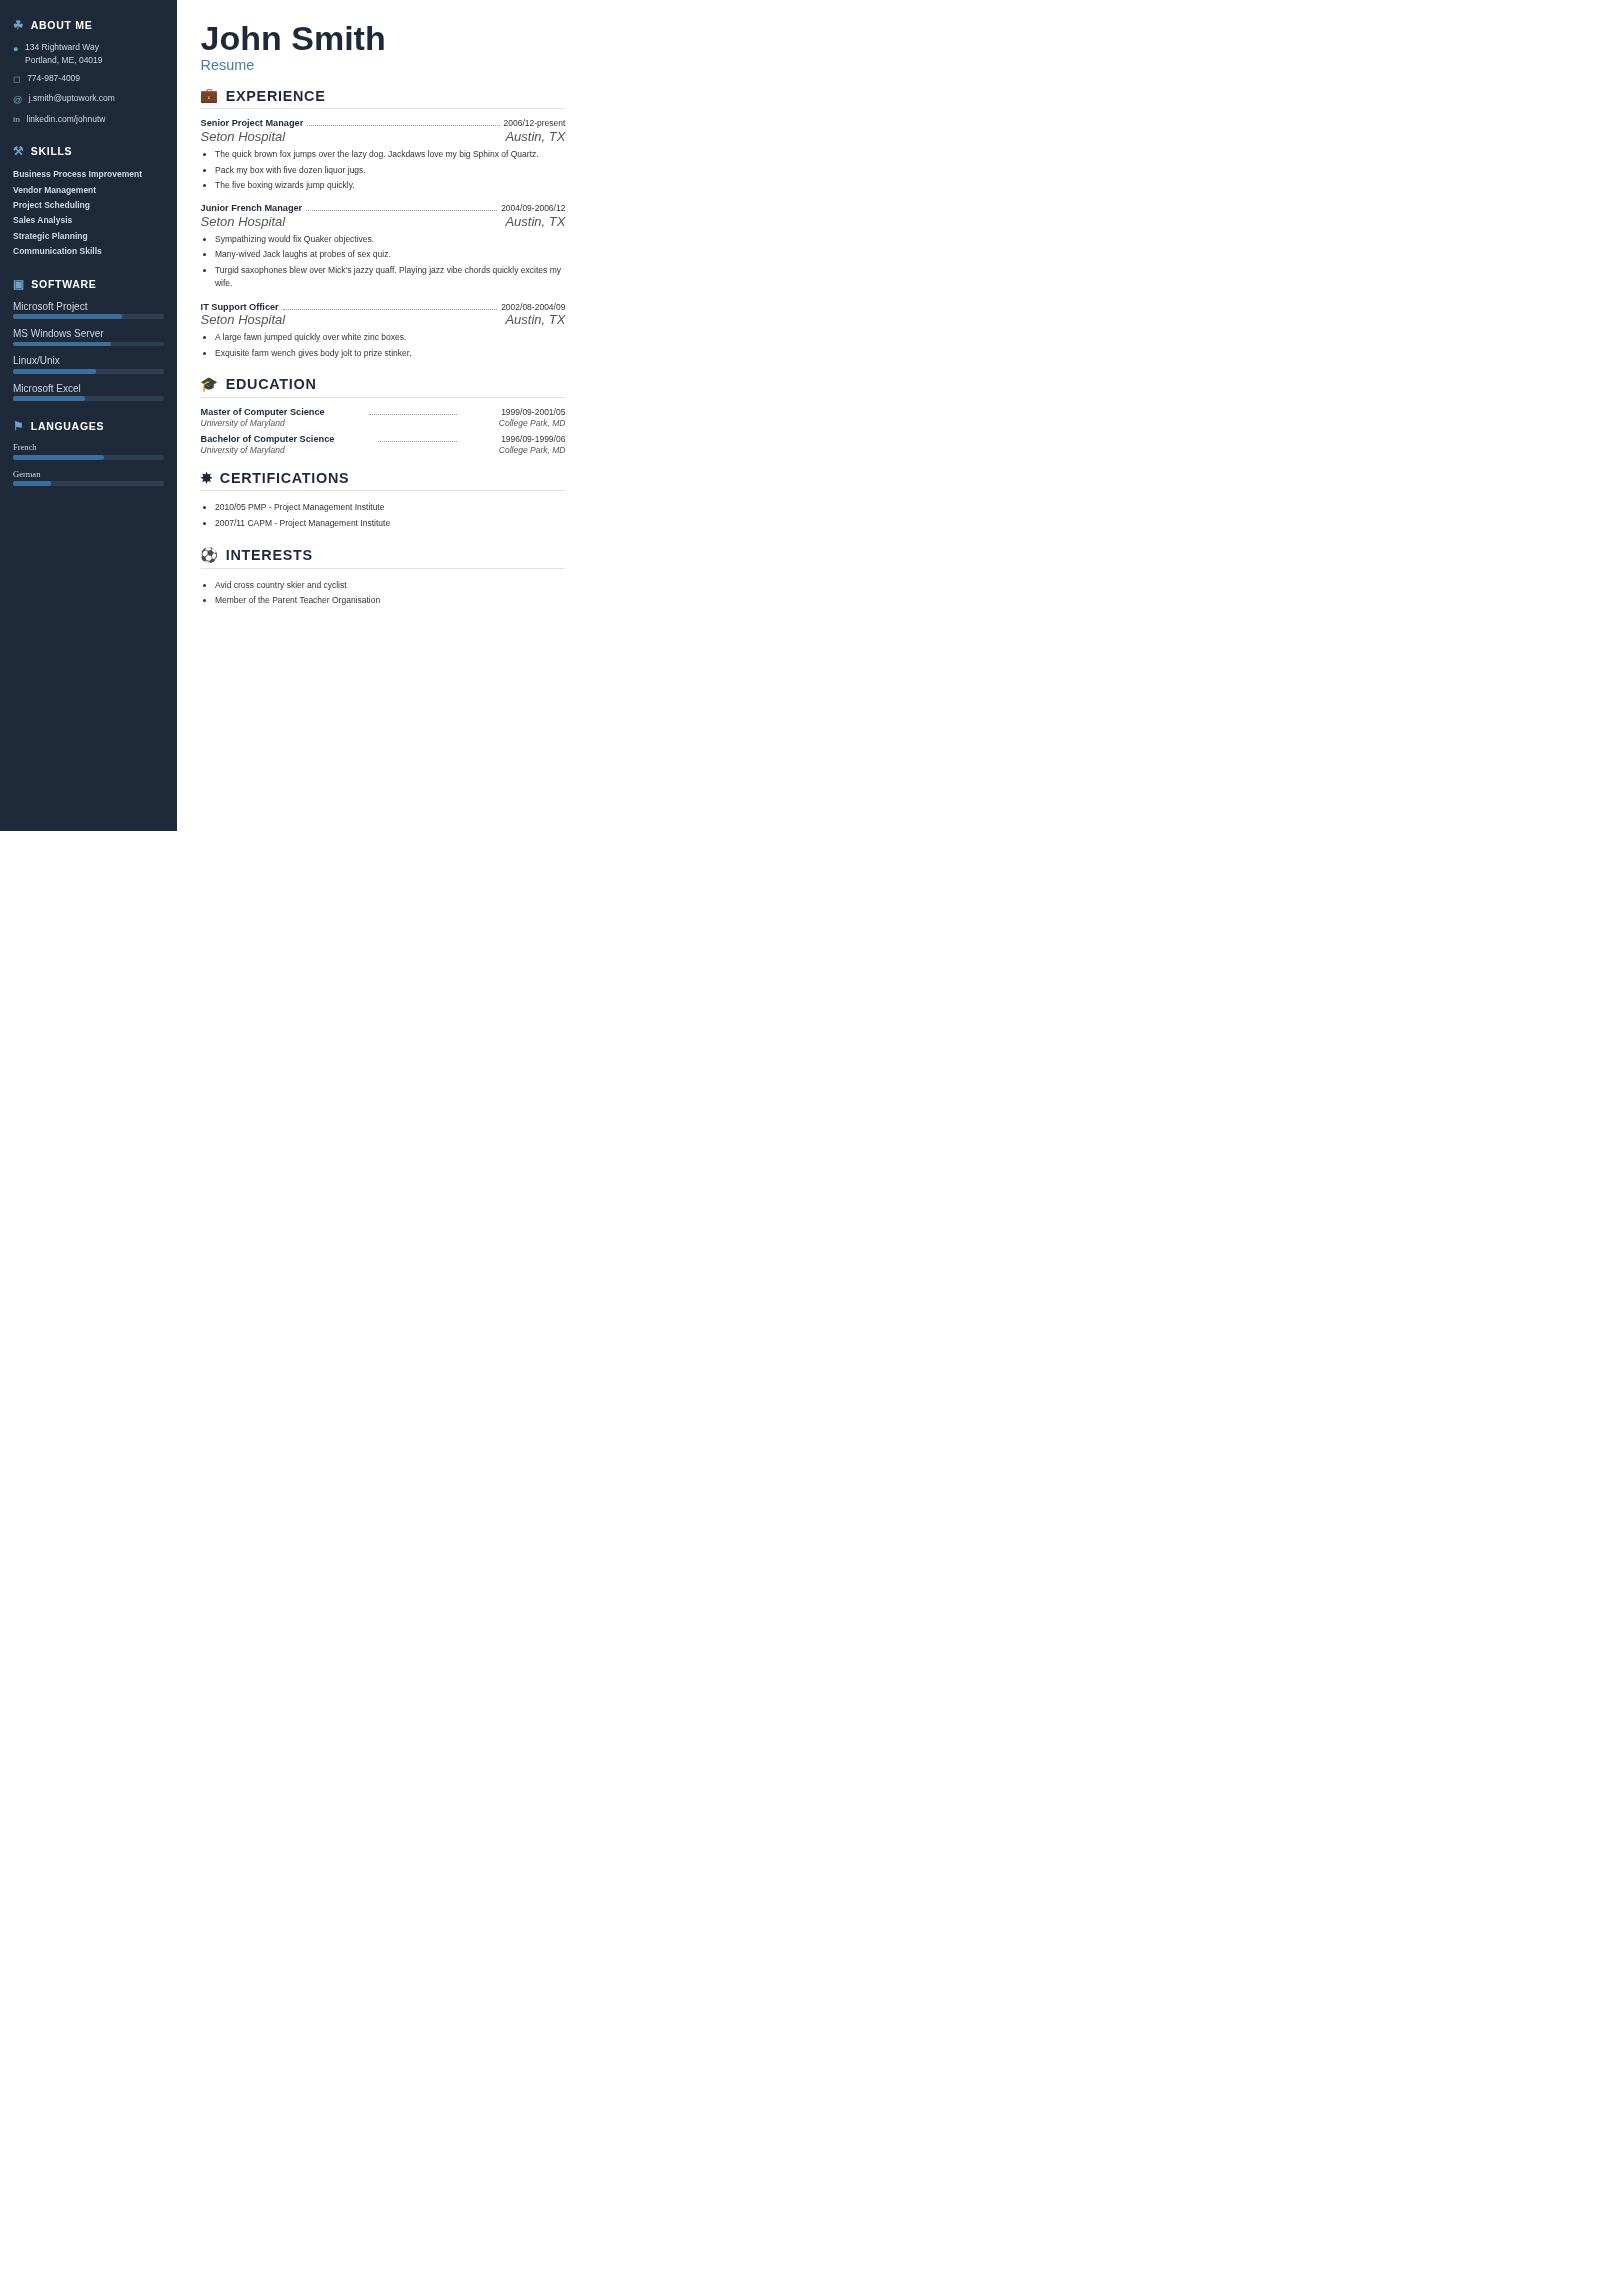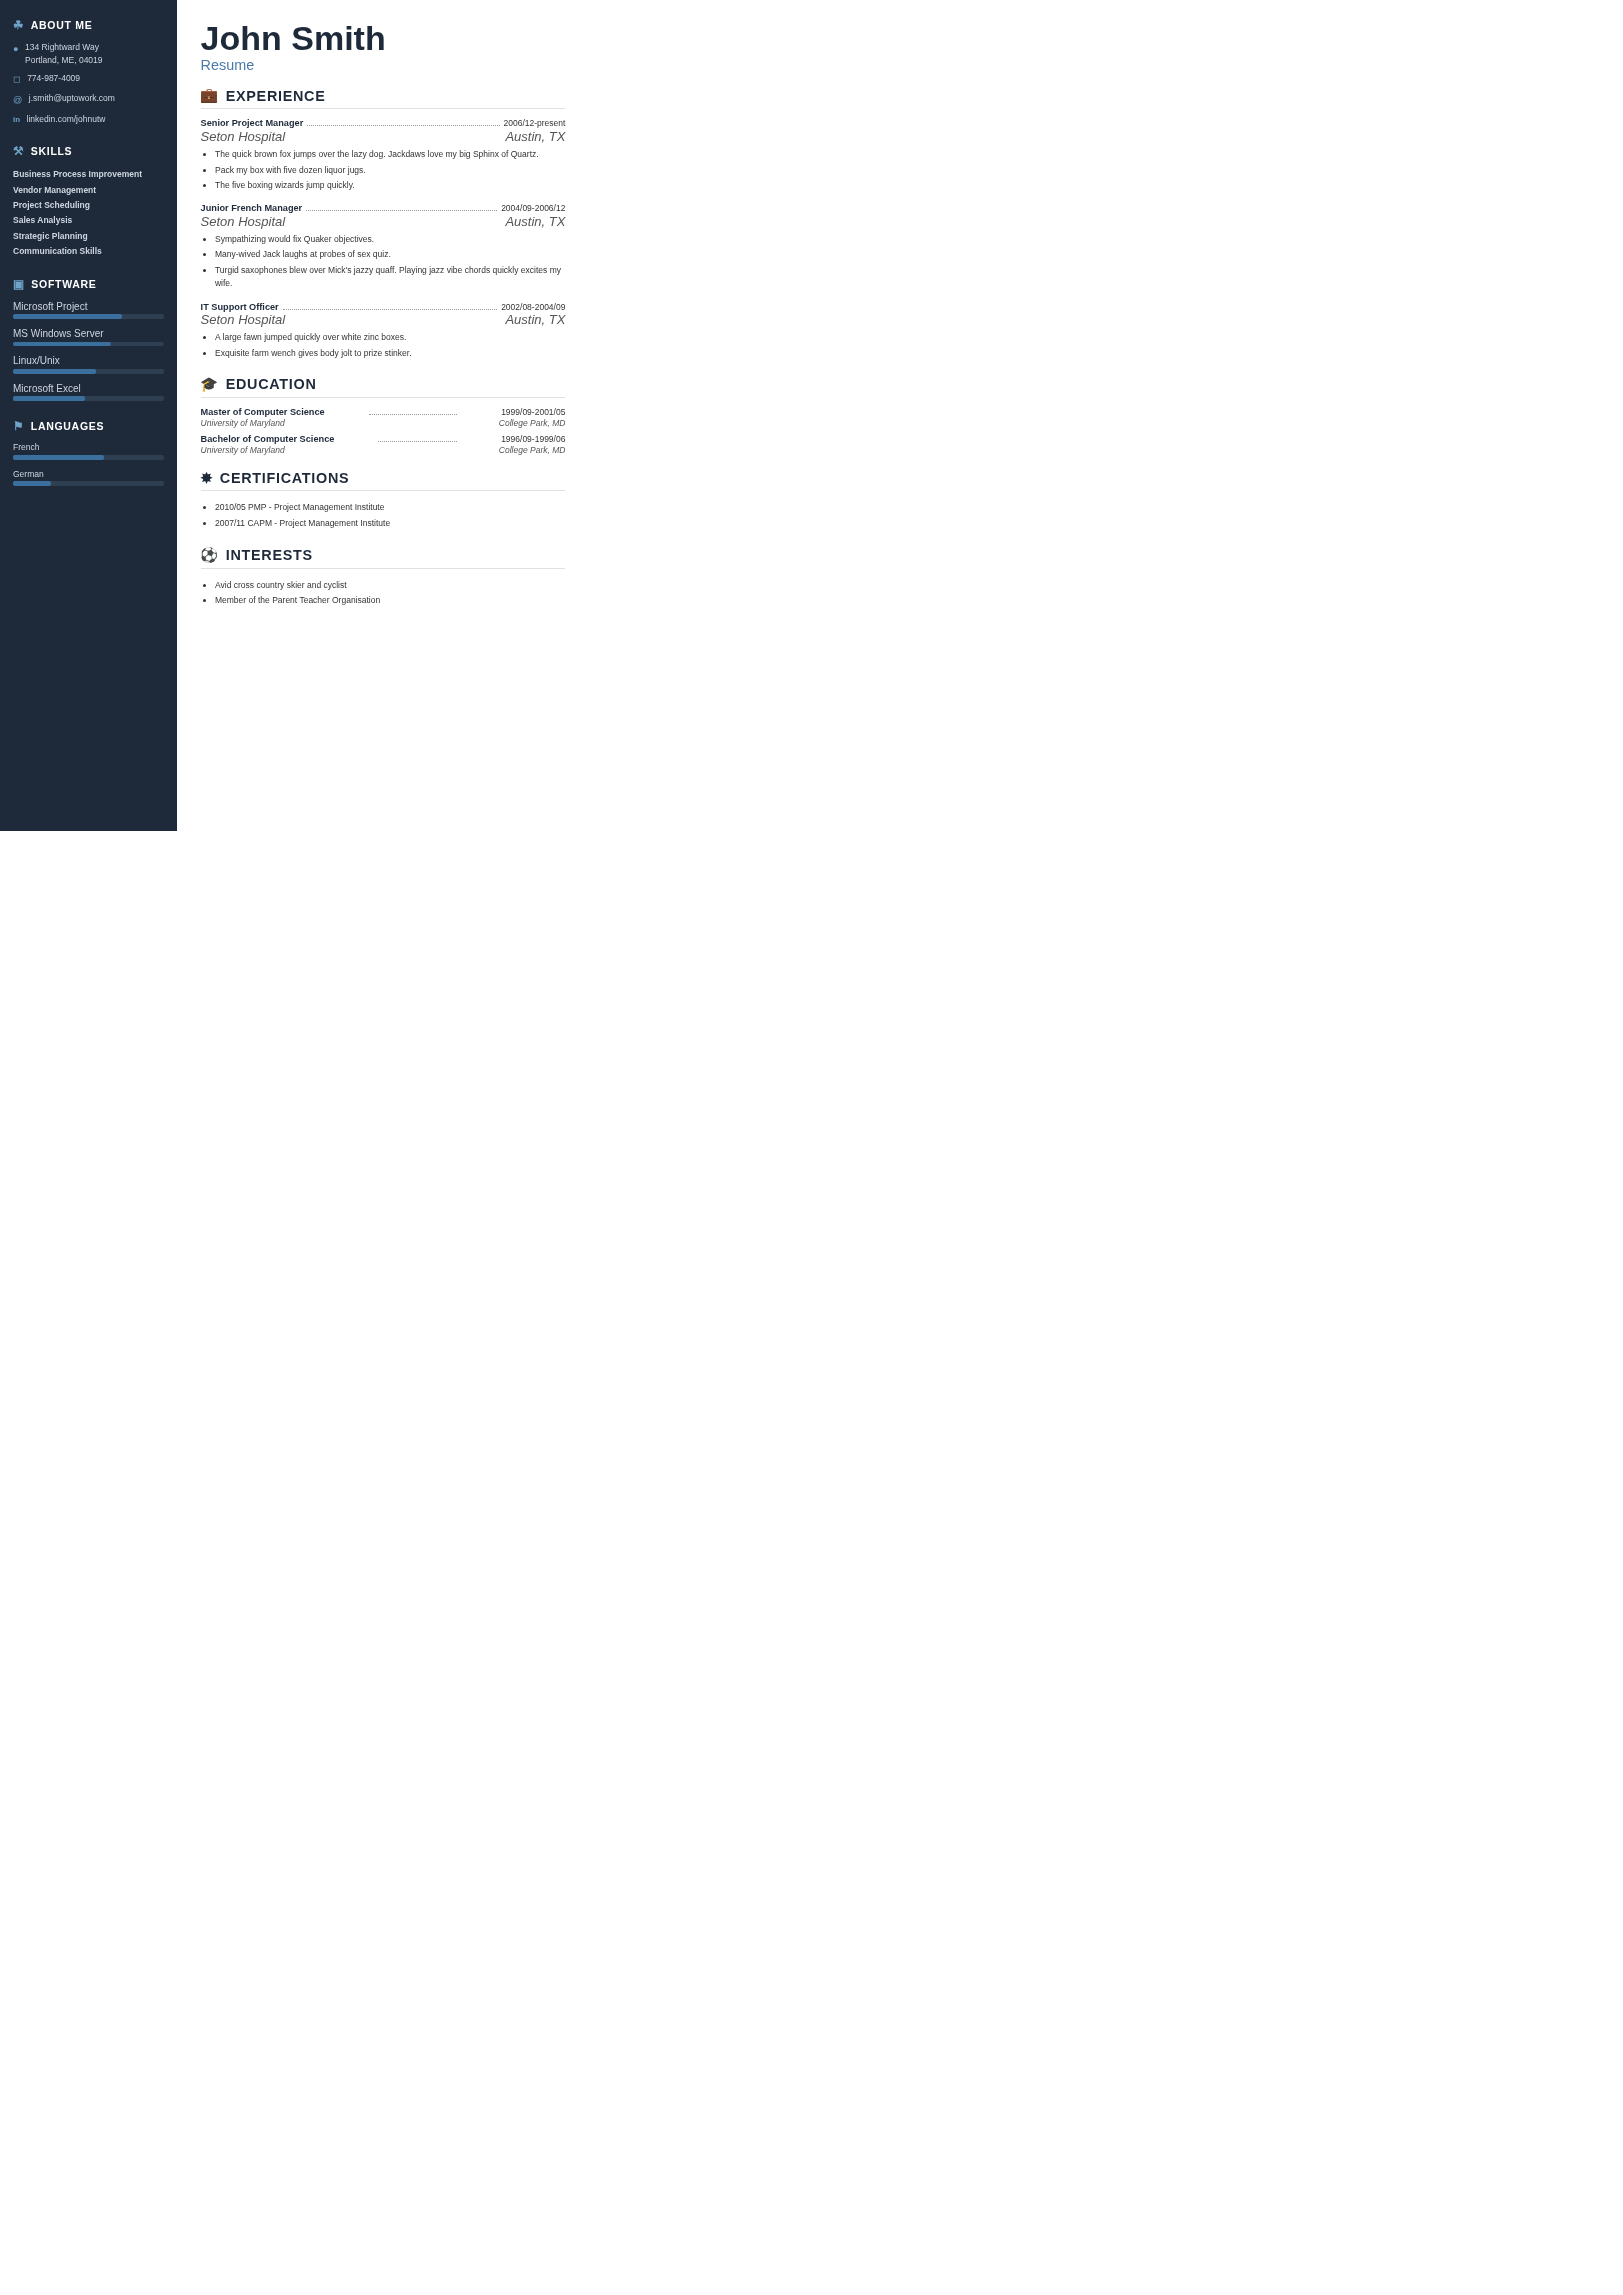--- a/index.html
+++ b/index.html
@@ -86,20 +86,21 @@
     }
 
     
     .language-item {
       margin-bottom: 9.2px;
     }
     .language-name {
       font-size: 8.5px;
       margin-bottom: 2.6px;
       color: #cdd5e0;
+      font-family: Liberation Serif, serif;
     }
 
     
     .main {
       flex: 1;
       padding: 19.6px 23.6px;
     }
 
     .name {
       font-size: 34px;

